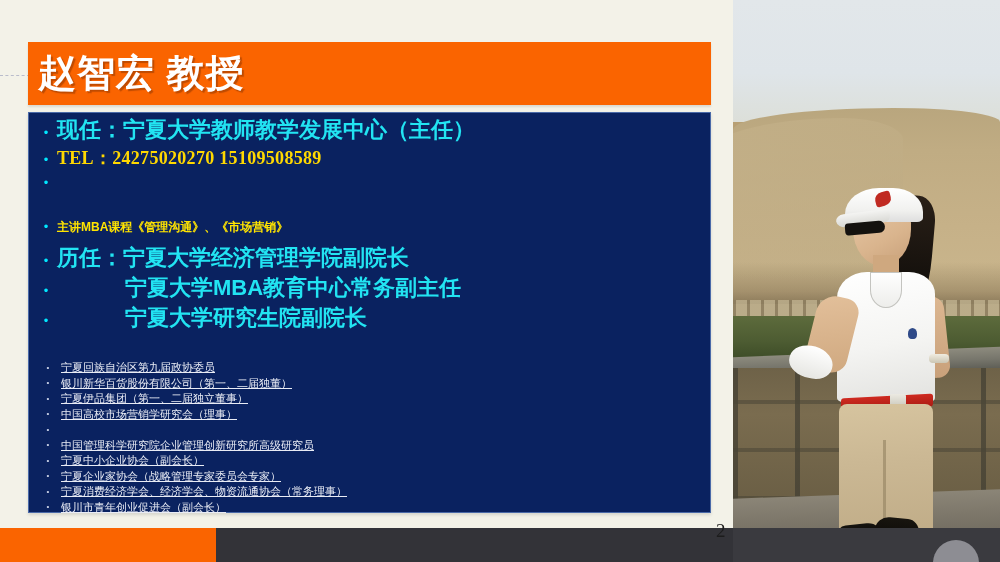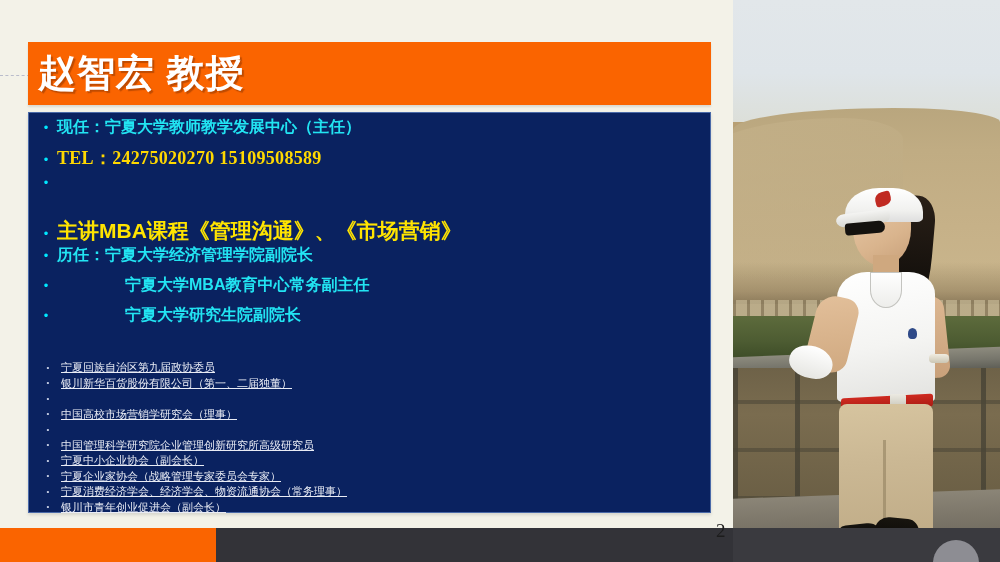--- a/index.html
+++ b/index.html
@@ -90,38 +90,38 @@
     font-size: 8px;
   }
   .ln {
     flex: 1 1 auto;
     white-space: nowrap;
   }
 
   
   .l-cyan {
     color: #22e4f2;
-    font-size: 16px;
+    font-size: 22px;
     font-weight: bold;
   }
   .l-white {
     color: #ffffff;
     font-size: 14.5px;
     font-weight: bold;
   }
   .l-yellow-serif {
     color: #ffd800;
     font-family: "Liberation Serif", "DejaVu Serif", serif;
     font-size: 18px;
     font-weight: bold;
     letter-spacing: 0.3px;
   }
   .l-yellow {
     color: #ffe400;
-    font-size: 21px;
+    font-size: 12px;
     font-weight: bold;
   }
   .indent {
     padding-left: 68px;
   }
 
   .r1 { height: 30px; }
   .r2 { height: 27px; }
   .r3 { height: 24px; }
   .gap { height: 20px; }
@@ -414,20 +414,21 @@
       <div class="minor-row">
         <span class="bullet small">•</span>
         <span class="minor-text">宁夏回族自治区第九届政协委员</span>
       </div>
       <div class="minor-row">
         <span class="bullet small">•</span>
         <span class="minor-text">银川新华百货股份有限公司（第一、二届独董）</span>
       </div>
       <div class="minor-row">
         <span class="bullet small">•</span>
+        <span class="minor-text">宁夏伊品集团（第一、二届独立董事）</span>
       </div>
       <div class="minor-row">
         <span class="bullet small">•</span>
         <span class="minor-text">中国高校市场营销学研究会（理事）</span>
       </div>
       <div class="minor-row">
         <span class="bullet small">•</span>
       </div>
       <div class="minor-row">
         <span class="bullet small">•</span>

